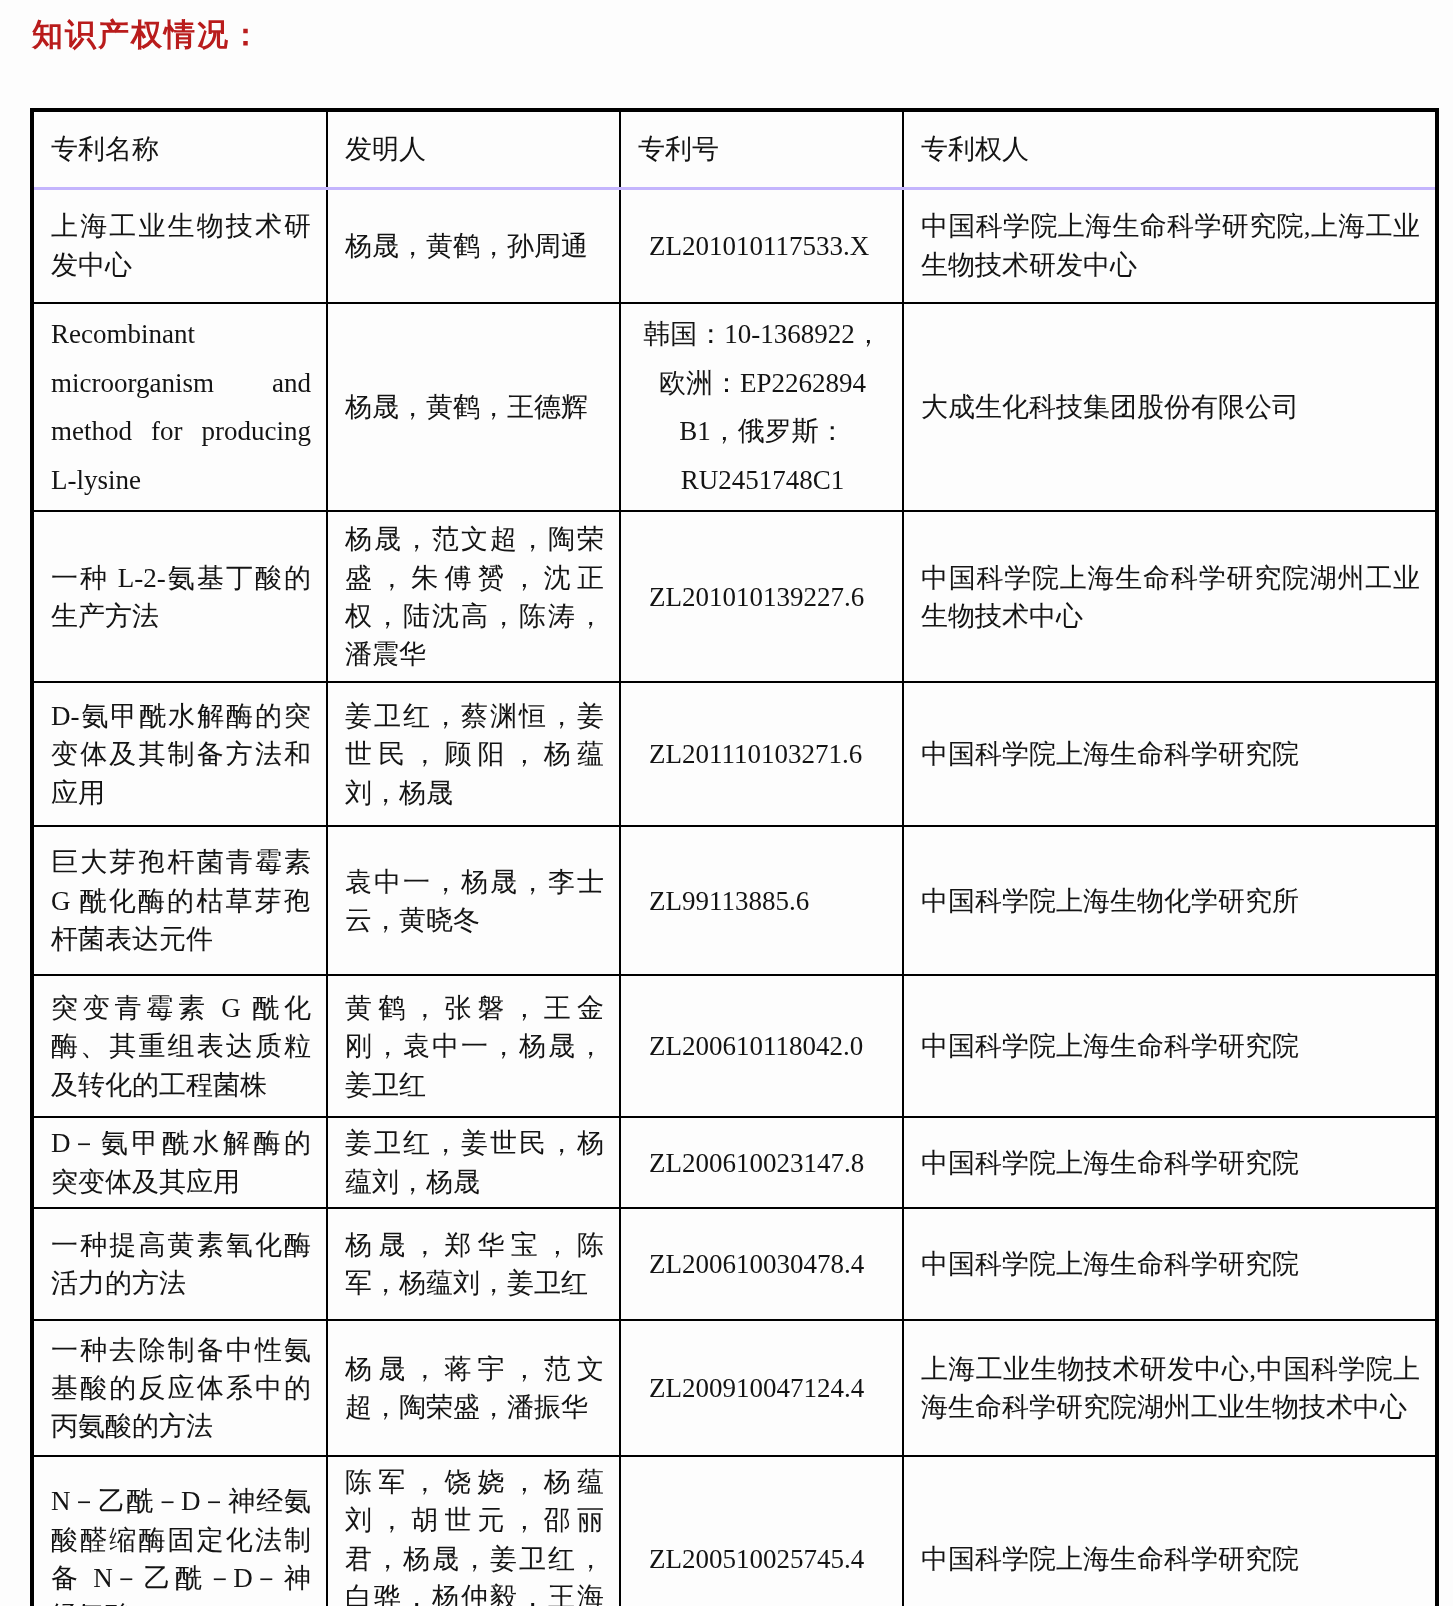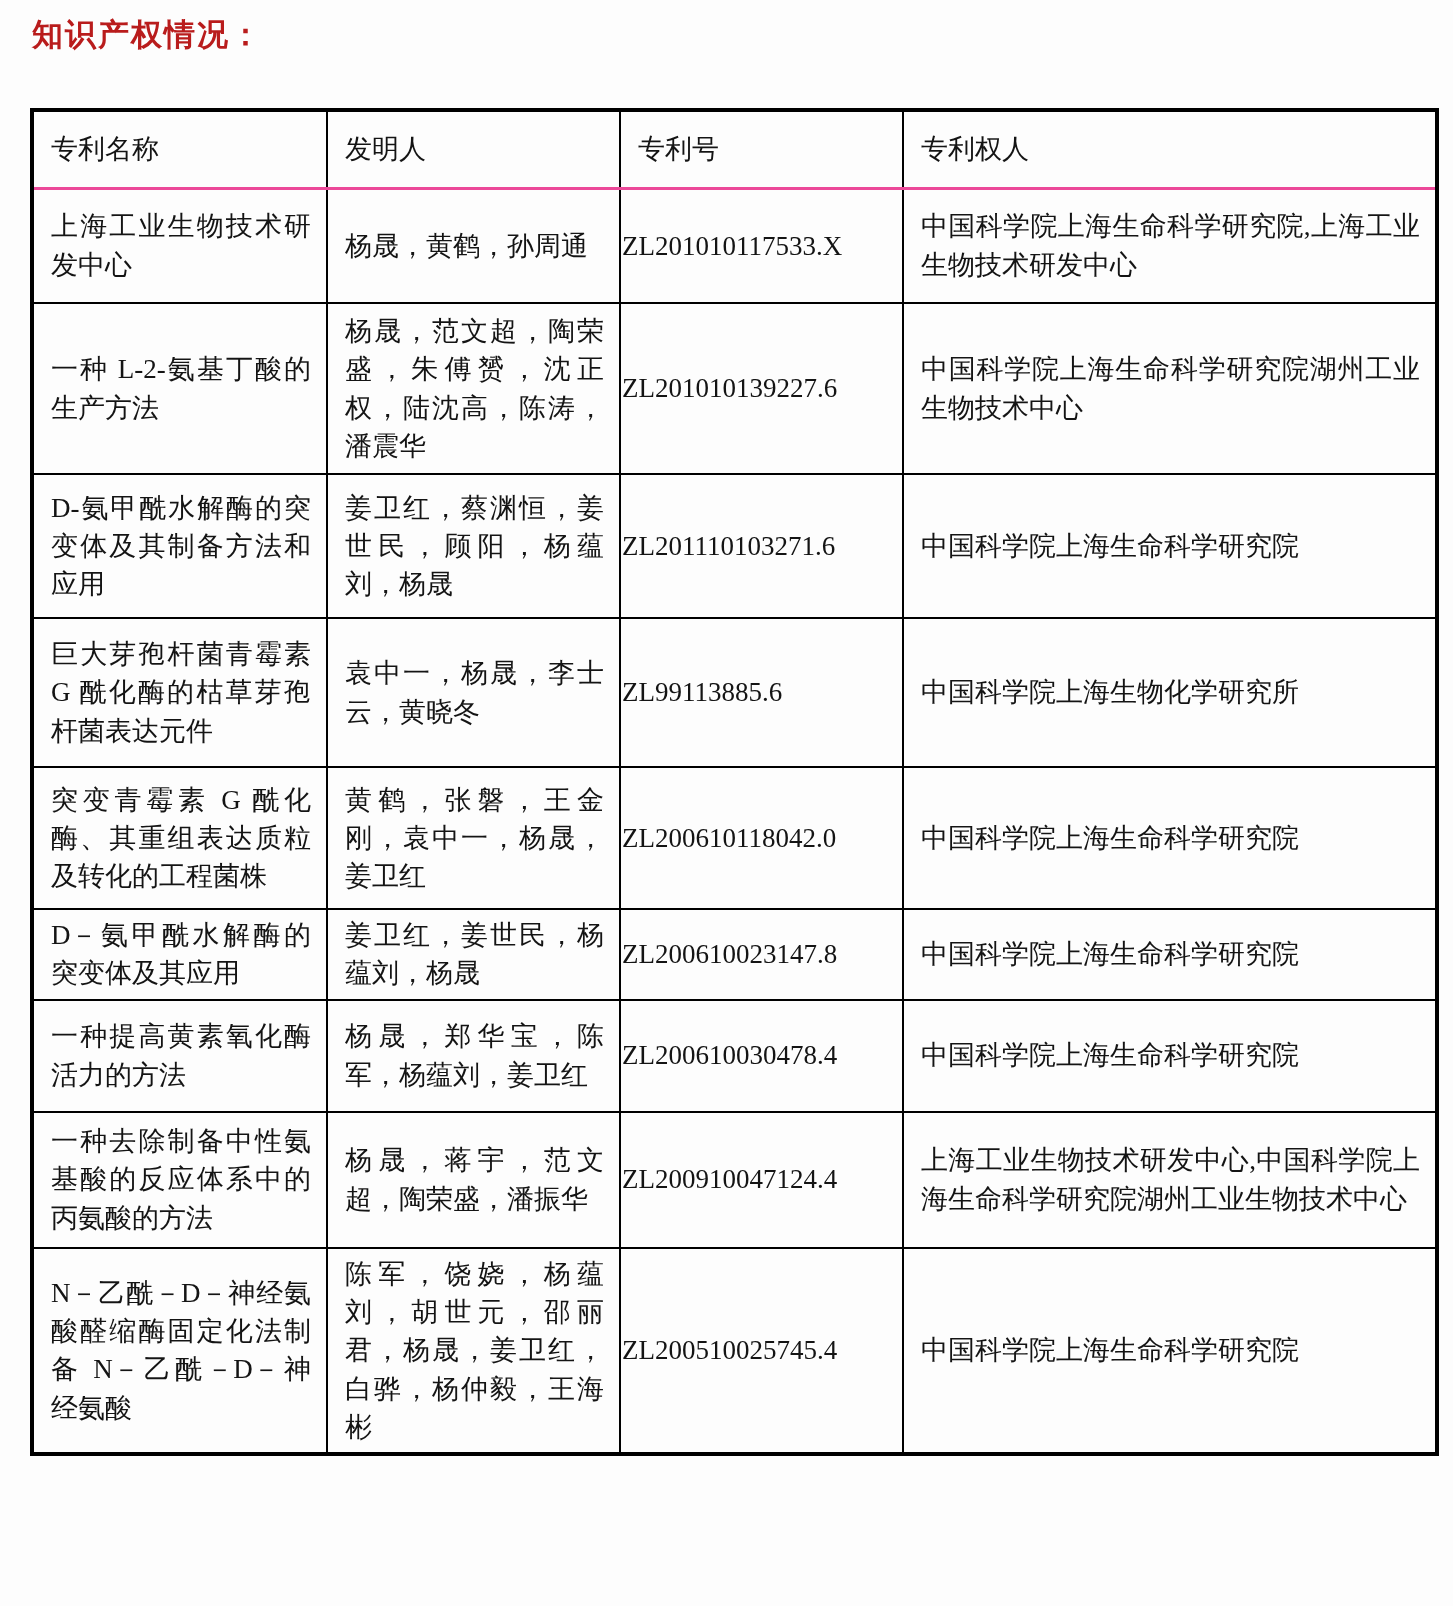--- a/index.html
+++ b/index.html
@@ -44,40 +44,40 @@
     font-weight: normal;
     font-size: 27px;
     line-height: 1.42;
     padding: 6px 15px 6px 17px;
     vertical-align: middle;
     text-align: left;
     color: #141414;
     word-break: break-word;
   }
   .patent-table thead th {
-    border-bottom: 3px solid #ec4899;
+    border-bottom: 3px solid #c4b5fd;
     font-size: 27px;
   }
   
   tr.h-head { height: 78px; }
   tr.h-r0 { height: 115px; }
   tr.h-r1 { height: 185px; }
   tr.h-r2 { height: 171px; }
   tr.h-r3 { height: 144px; }
   tr.h-r4 { height: 149px; }
   tr.h-r5 { height: 142px; margin-top: 36px; }
   tr.h-r6 { height: 80px; }
   tr.h-r7 { height: 112px; }
   tr.h-r8 { height: 136px; margin-top: 47px; }
   tr.h-r9 { height: 187px; }
 
   td.justify { text-align: justify; }
   td.center  { text-align: center; }
   td.tall    { line-height: 1.8; }
-  td.patent-no { padding-left: 1px; border-radius: 32px; }
+  td.patent-no { padding-left: 28px; border-radius: 32px; }
 </style>
 </head>
 <body>
 
 <div class="page">
 
   <div class="doc-title">知识产权情况：</div>
 
   <table class="patent-table">
     <colgroup>
@@ -93,20 +93,26 @@
         <th>专利号</th>
         <th>专利权人</th>
       </tr>
     </thead>
     <tbody>
       <tr class="h-r0">
         <td class="justify">上海工业生物技术研发中心</td>
         <td class="justify">杨晟，黄鹤，孙周通</td>
         <td class="patent-no">ZL201010117533.X</td>
         <td class="justify">中国科学院上海生命科学研究院,上海工业生物技术研发中心</td>
+      </tr>
+      <tr class="h-r1">
+        <td class="justify tall">Recombinant microorganism and method for producing L-lysine</td>
+        <td class="justify">杨晟，黄鹤，王德辉</td>
+        <td class="center tall">韩国：10-1368922，欧洲：EP2262894 B1，俄罗斯：RU2451748C1</td>
+        <td>大成生化科技集团股份有限公司</td>
       </tr>
       <tr class="h-r2">
         <td class="justify">一种 L-2-氨基丁酸的生产方法</td>
         <td class="justify">杨晟，范文超，陶荣盛，朱傅赟，沈正权，陆沈高，陈涛，潘震华</td>
         <td class="patent-no">ZL201010139227.6</td>
         <td class="justify">中国科学院上海生命科学研究院湖州工业生物技术中心</td>
       </tr>
       <tr class="h-r3">
         <td class="justify">D-氨甲酰水解酶的突变体及其制备方法和应用</td>
         <td class="justify">姜卫红，蔡渊恒，姜世民，顾阳，杨蕴刘，杨晟</td>

